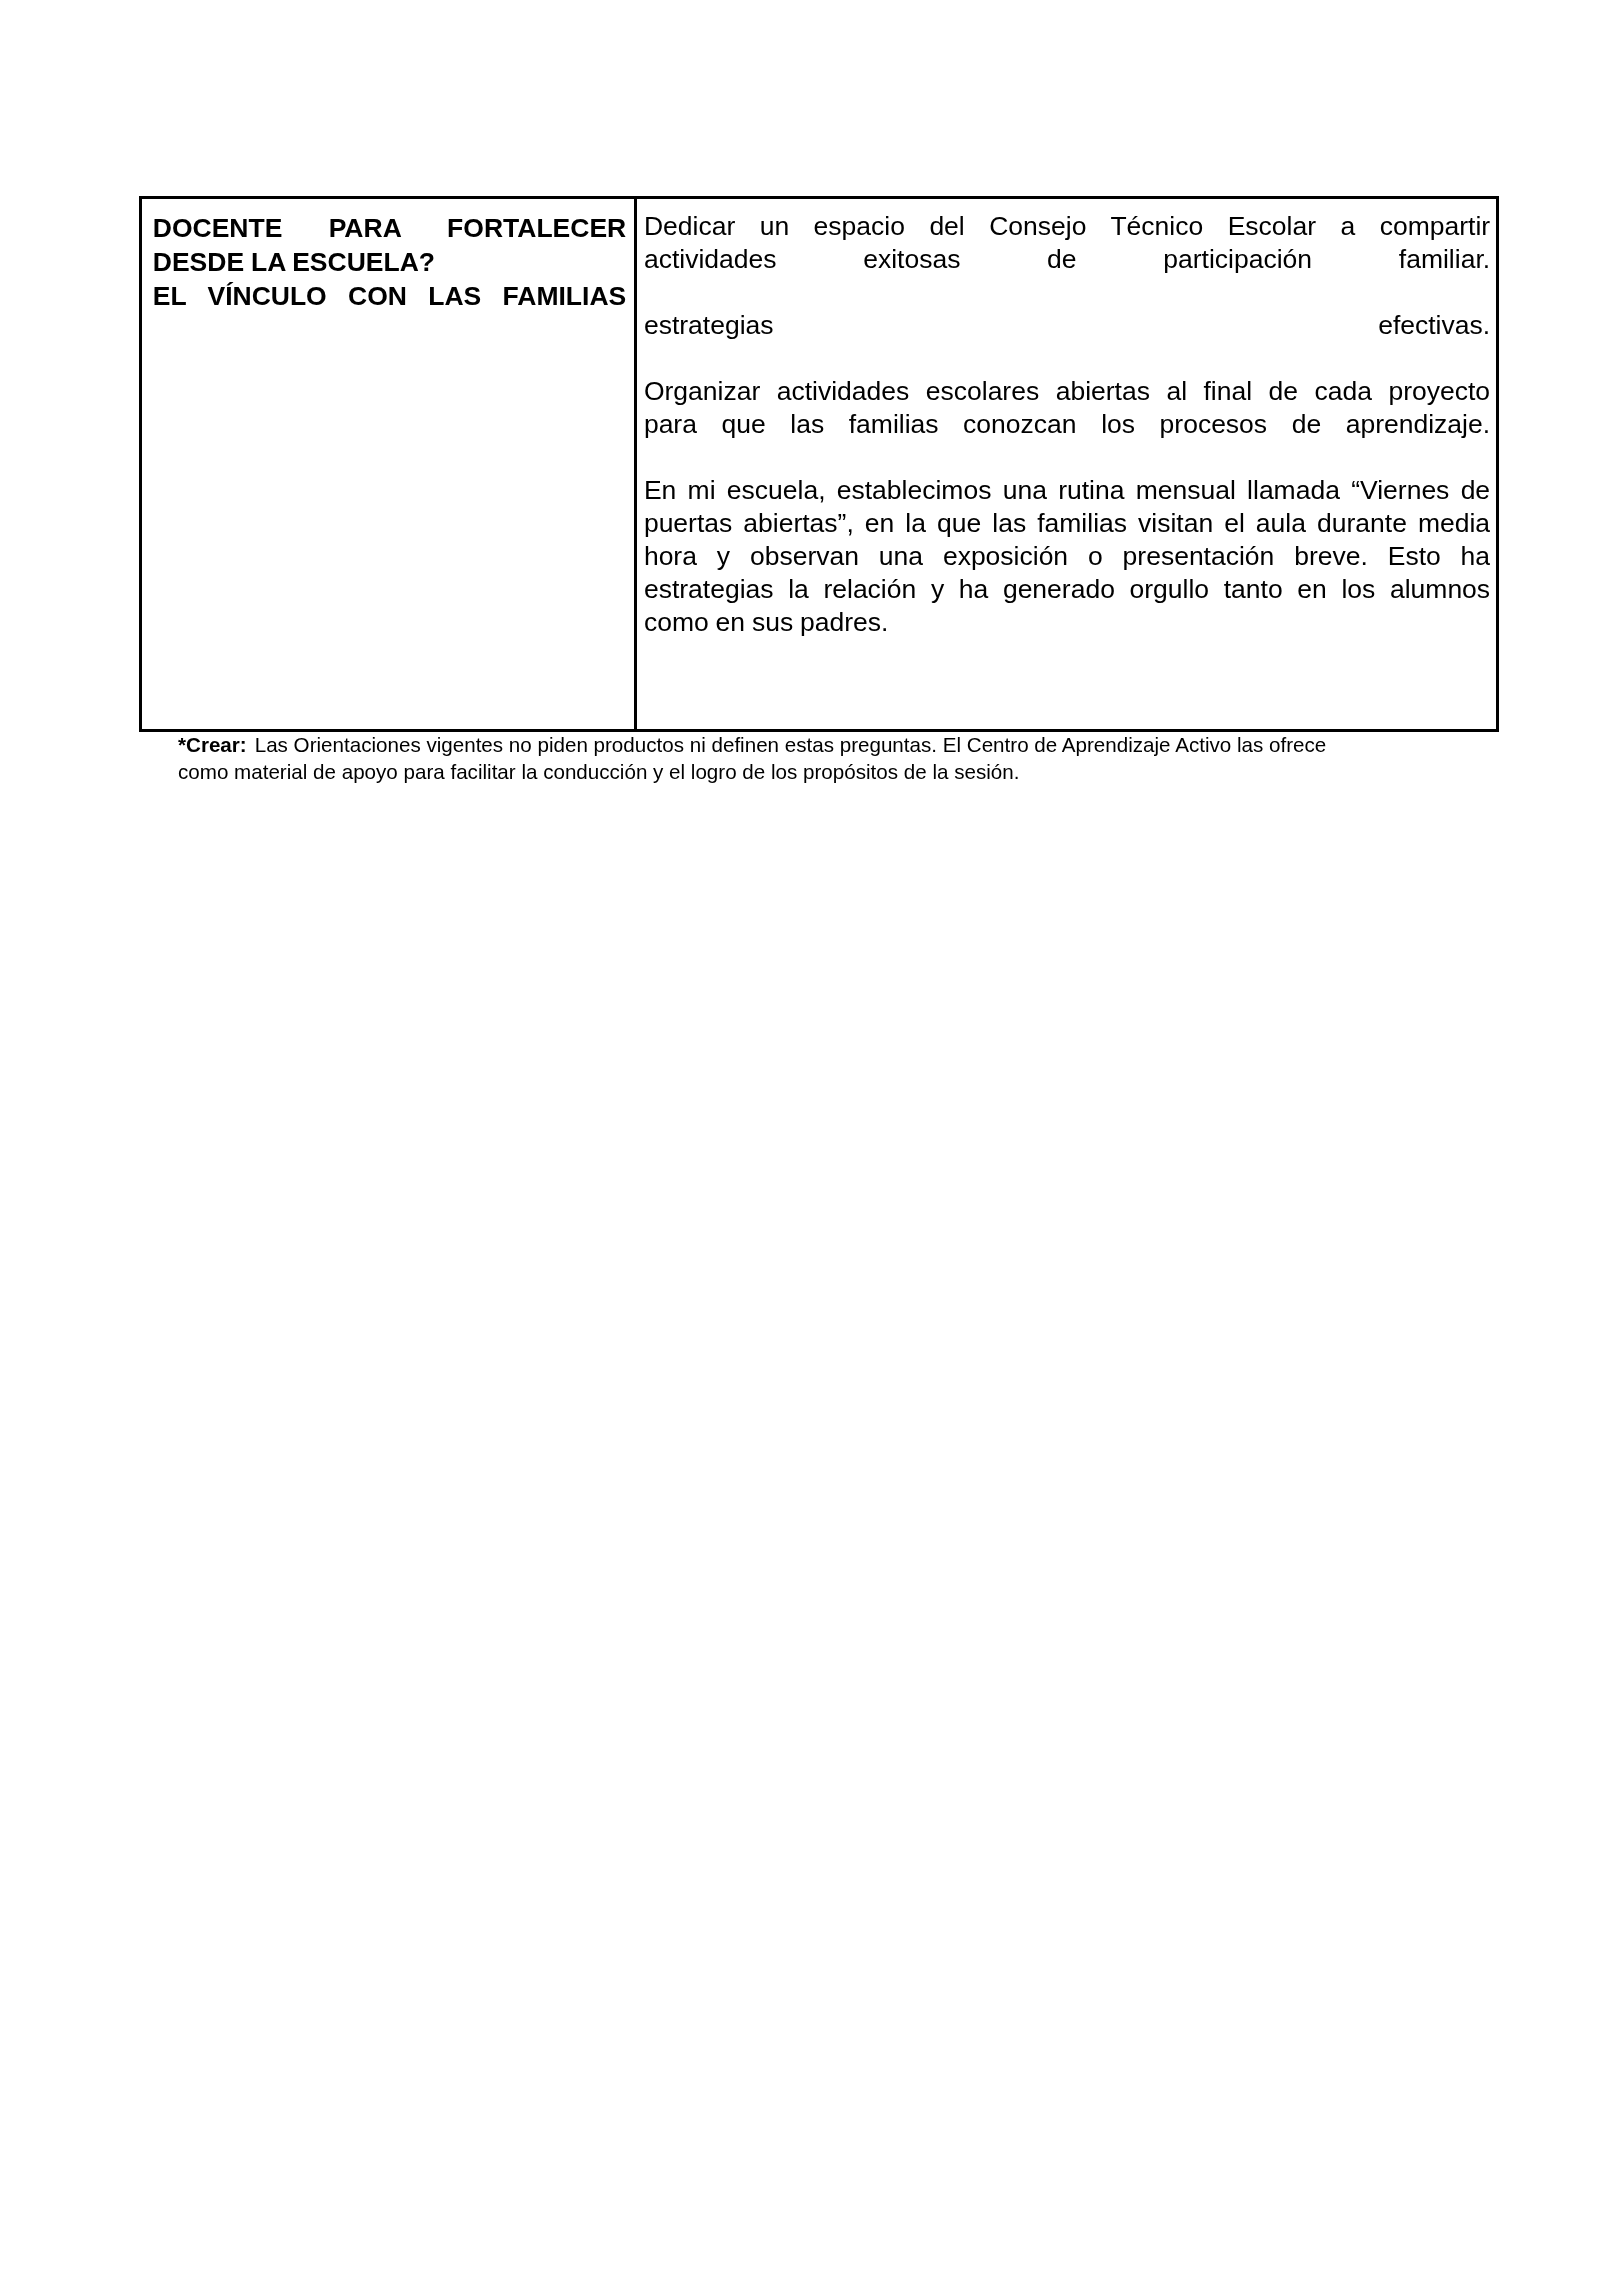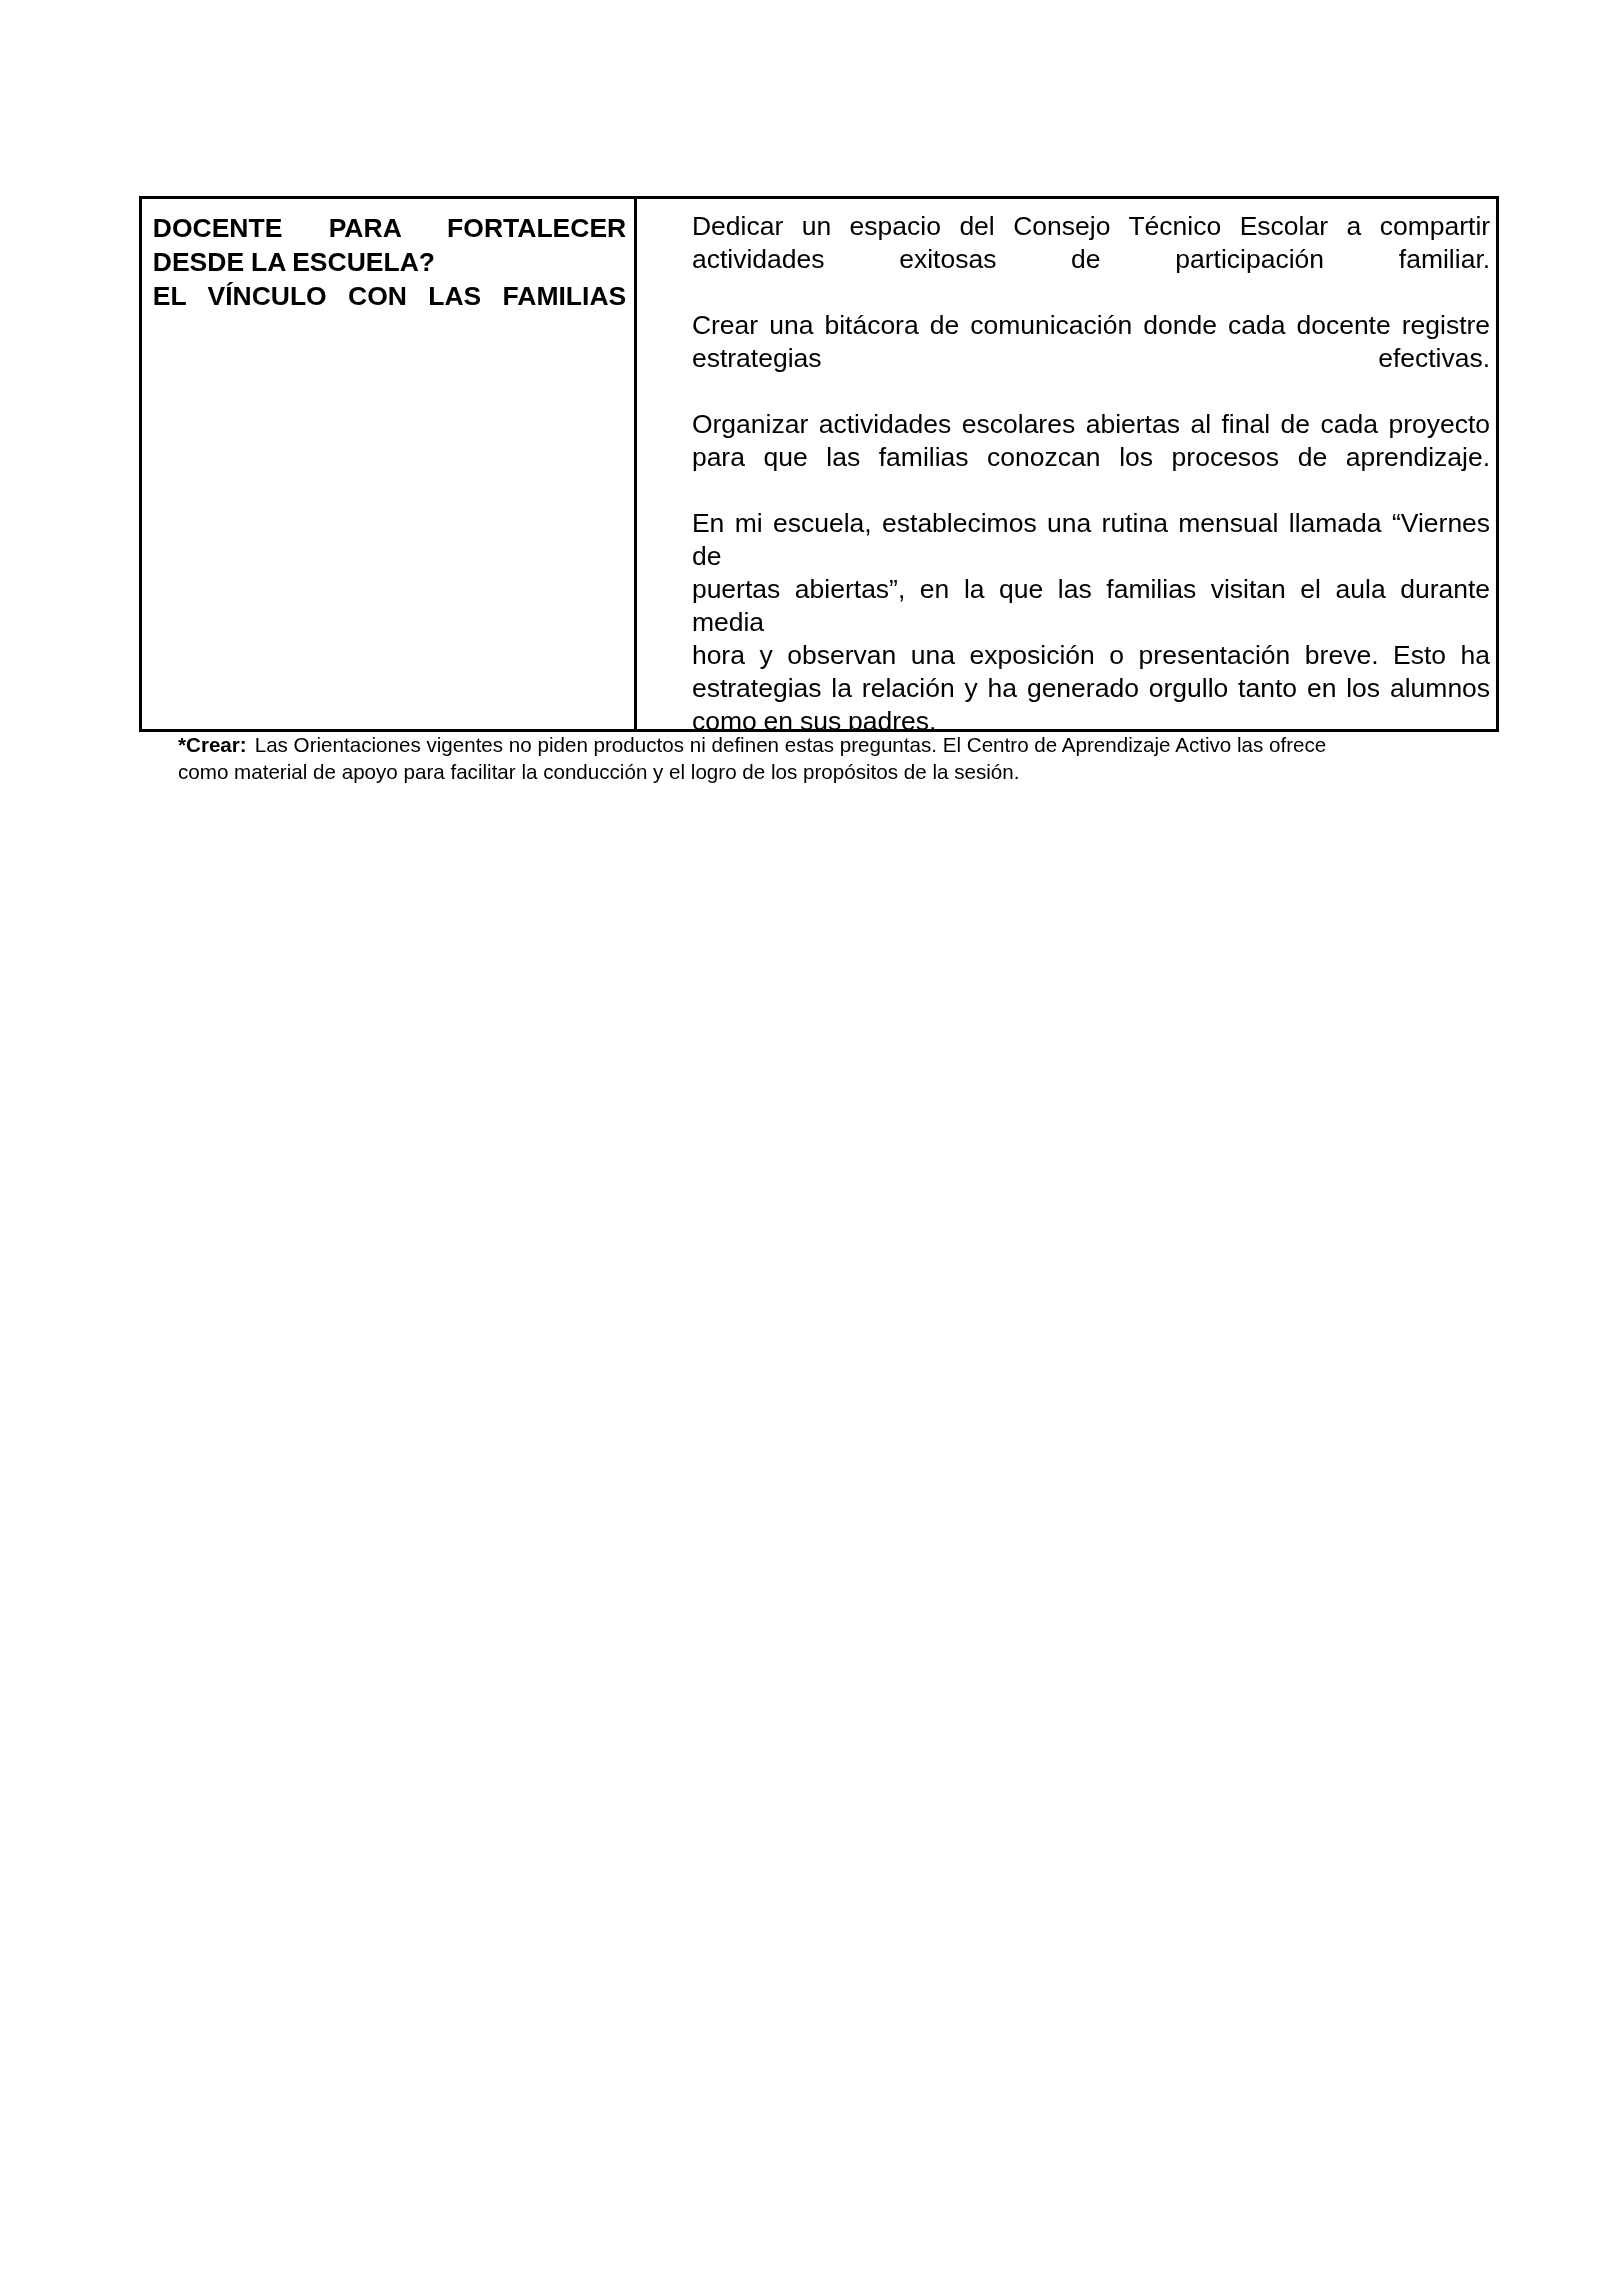--- a/index.html
+++ b/index.html
@@ -18,21 +18,20 @@
   .doc-table {
     position: absolute;
     left: 139px;
     top: 196px;
     width: 1360px;
     height: 536px;
     box-sizing: border-box;
     border: 3.9px solid #000000;
     display: flex;
     background: #ffffff;
-    gap: 48px;
   }
   .cell {
     box-sizing: border-box;
     overflow: hidden;
   }
   .cell-question {
     width: 495px;
     flex: 0 0 495px;
     border-right: 3.9px solid #000000;
     padding: 11.8px 7.8px 7.8px 10.8px;
@@ -81,21 +80,20 @@
       <div class="line">DOCENTE PARA FORTALECER</div>
       <div class="line no-stretch">DESDE LA ESCUELA?</div>
       <div class="line">EL VÍNCULO CON LAS FAMILIAS</div>
     </div>
   <div class="cell cell-answer">
       <div class="para">
         <div class="line">Dedicar un espacio del Consejo Técnico Escolar a compartir</div>
         <div class="line">actividades exitosas de participación familiar.</div>
       </div>
       <div class="para">
-        <div class="line">Crear una bitácora de comunicación donde cada docente registre</div>
         <div class="line">estrategias efectivas.</div>
       </div>
       <div class="para">
         <div class="line">Organizar actividades escolares abiertas al final de cada proyecto</div>
         <div class="line">para que las familias conozcan los procesos de aprendizaje.</div>
       </div>
       <div class="para">
         <div class="line">En mi escuela, establecimos una rutina mensual llamada “Viernes de</div>
         <div class="line">puertas abiertas”, en la que las familias visitan el aula durante media</div>
         <div class="line">hora y observan una exposición o presentación breve. Esto ha</div>

